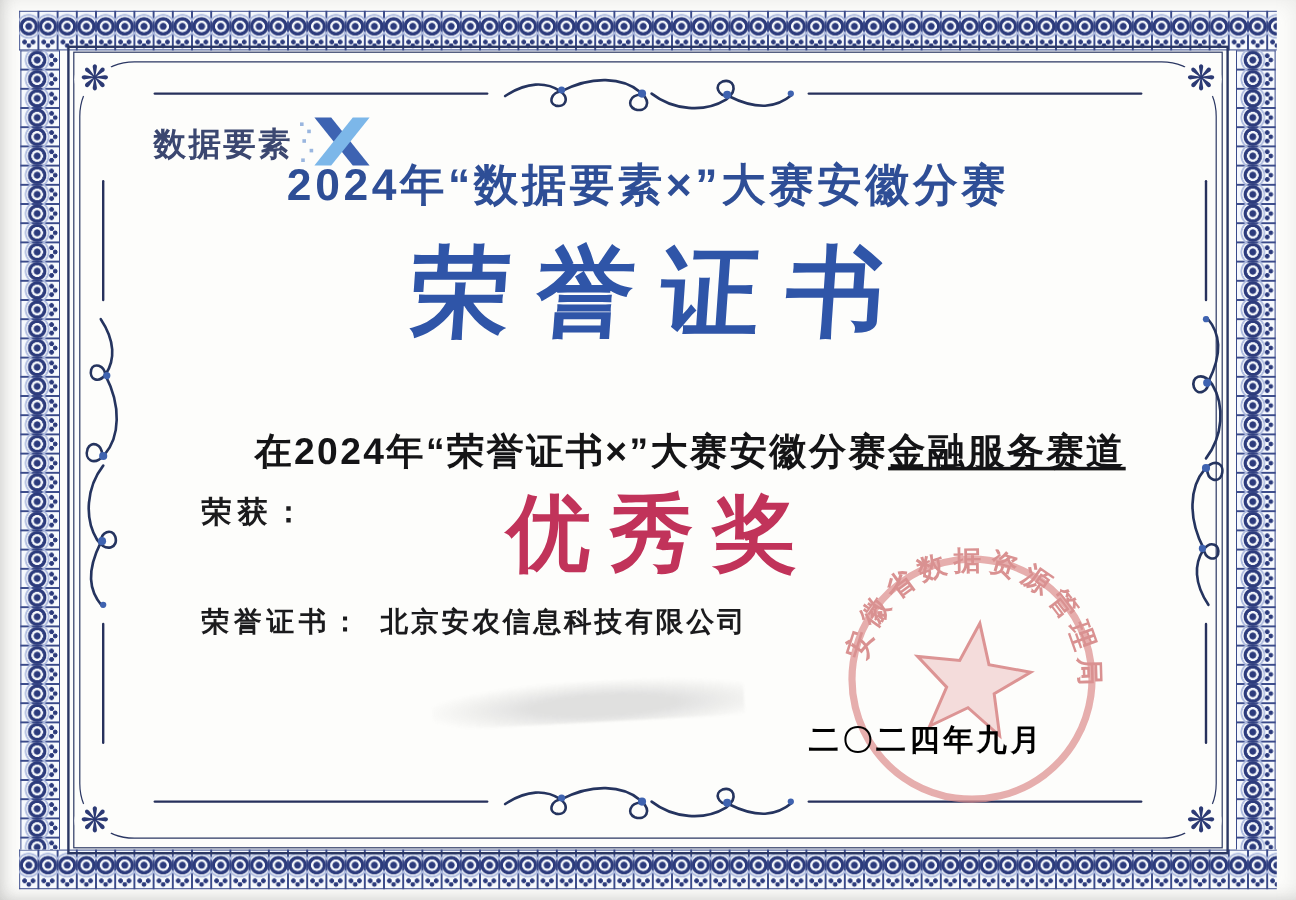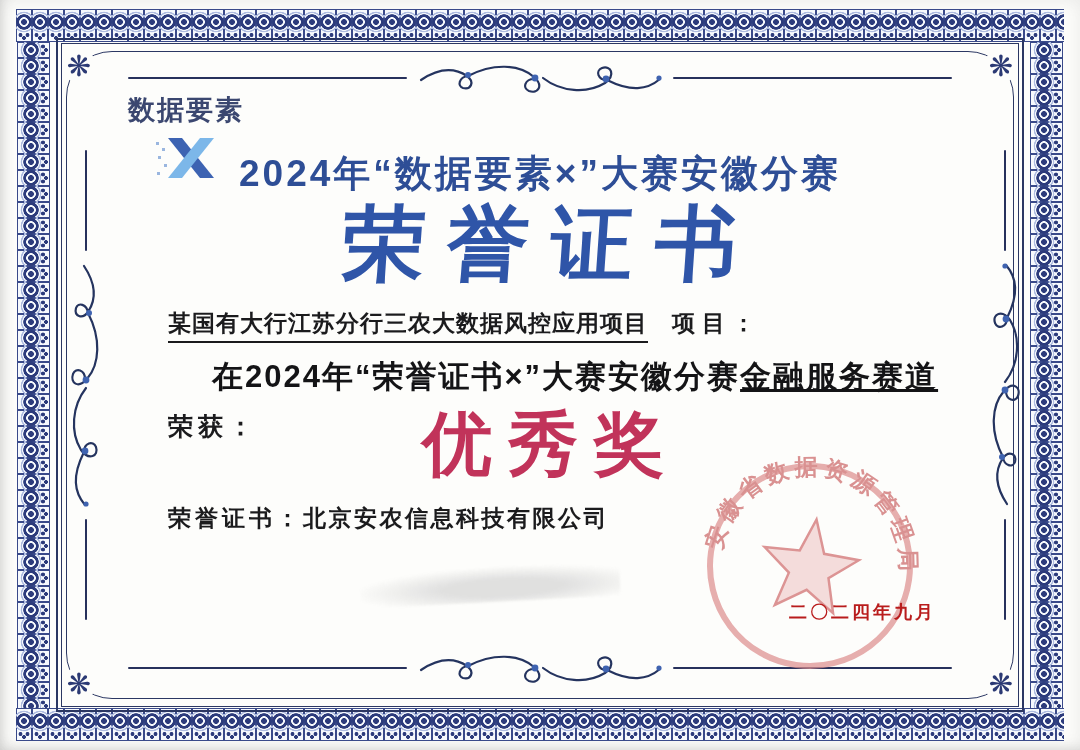--- a/index.html
+++ b/index.html
@@ -71,51 +71,51 @@
   .vrule{position:absolute;width:34px;display:flex;flex-direction:column;align-items:center;gap:8px;}
   .vrule .ln{width:2px;flex:1;background:#27315c;border-radius:1px;}
   .vrule-left{left:69px;top:150px;height:470px;}
   .vrule-right{left:988px;top:150px;height:470px;}
   .vflourish{width:34px;height:252px;position:relative;flex:none;}
   .vflourish svg{position:absolute;left:50%;top:50%;}
   .vrule-left .vflourish svg{transform:translate(-50%,-50%) rotate(90deg);}
   .vrule-right .vflourish svg{transform:translate(-50%,-50%) rotate(-90deg);}
 
   
-  .logo{position:absolute;left:128px;top:92px;display:flex;align-items:center;gap:4px;flex-direction:column;}
+  .logo{position:absolute;left:128px;top:92px;display:flex;align-items:center;gap:4px;}
   .logo-text{font-size:27px;font-weight:700;color:#3b4770;letter-spacing:2px;}
 
   
   .title{
-    position:absolute;left:0;right:0;top:149px;text-align:center;
+    position:absolute;left:0;right:0;top:130px;text-align:center;
     font-size:37px;font-weight:800;color:#2e4e96;letter-spacing:3px;
   }
   .cal-title{
     position:absolute;left:0;right:0;top:190px;text-align:center;
     font-family:"DejaVu Serif", serif;
     font-size:82px;font-weight:700;color:#2f55a8;letter-spacing:22px;padding-left:22px;
     transform:skewX(-4deg);
   }
   .project-line{position:absolute;left:168px;top:308px;font-size:23px;font-weight:700;color:#1b1b1d;white-space:nowrap;}
   .project-name{border-bottom:2.5px solid #1b1b1d;padding-bottom:5px;letter-spacing:1px;}
   .project-label{margin-left:24px;letter-spacing:7px;}
   .body-line{position:absolute;left:212px;top:356px;font-size:31px;font-weight:600;color:#141416;letter-spacing:2px;white-space:nowrap;}
   .body-track{font-weight:800;text-decoration:underline;}
   .award-label{position:absolute;left:168px;top:410px;font-size:25px;font-weight:700;color:#1b1b1d;letter-spacing:5px;}
   .award-name{
     position:absolute;left:0;right:0;top:398px;text-align:center;
     font-size:70px;font-weight:900;color:#c1335a;letter-spacing:16px;padding-left:22px;
   }
   .unit-line{position:absolute;left:168px;top:503px;font-size:23px;font-weight:700;color:#1b1b1d;white-space:nowrap;}
   .unit-label{letter-spacing:4px;}
-  .unit-name{letter-spacing:2.5px;}
+  .unit-name{margin-left:14px;letter-spacing:2.5px;}
 
   .footer-block{position:absolute;left:608px;top:590px;width:328px;text-align:center;z-index:3;}
   .committee{font-size:17.5px;font-weight:600;color:#262628;letter-spacing:.5px;}
-  .cert-date{font-size:18px;font-weight:600;color:#b91c1c;letter-spacing:3px;margin-top:10px;text-align:right;}
+  .cert-date{font-size:25px;font-weight:600;color:#000000;letter-spacing:3px;margin-top:10px;}
 
   
   .seal{position:absolute;left:700px;top:456px;width:220px;height:220px;transform:rotate(8deg);opacity:.9;z-index:2;}
 
   
   .smudge{
     position:absolute;left:360px;top:568px;width:260px;height:34px;z-index:1;
     background:radial-gradient(ellipse at 55% 60%, rgba(110,110,112,.20) 0 30%, rgba(0,0,0,0) 75%);
     filter:blur(1px);transform:rotate(-3deg);
   }
@@ -230,23 +230,20 @@
         <rect x="3" y="40" width="3" height="3"></rect>
       </g>
       <polygon points="14,6 28,6 60,46 46,46" fill="#3d63b2"></polygon>
       <polygon points="46,6 60,6 28,46 14,46" fill="#7cb7e9"></polygon>
     </svg>
   </div>
 
   <div class="title">2024年“数据要素×”大赛安徽分赛</div>
   <div class="cal-title">荣誉证书</div>
 
-  <div class="project-line">
-    <span class="project-name">某国有大行江苏分行三农大数据风控应用项目</span><span class="project-label">项目：</span>
-  </div>
 
   <div class="body-line">
     <span>在2024年“荣誉证书×”大赛安徽分赛</span><span class="body-track">金融服务赛道</span>
   </div>
 
   <div class="award-label">荣获：</div>
   <div class="award-name">优秀奖</div>
 
   <div class="unit-line">
     <span class="unit-label">荣誉证书：</span><span class="unit-name">北京安农信息科技有限公司</span>

